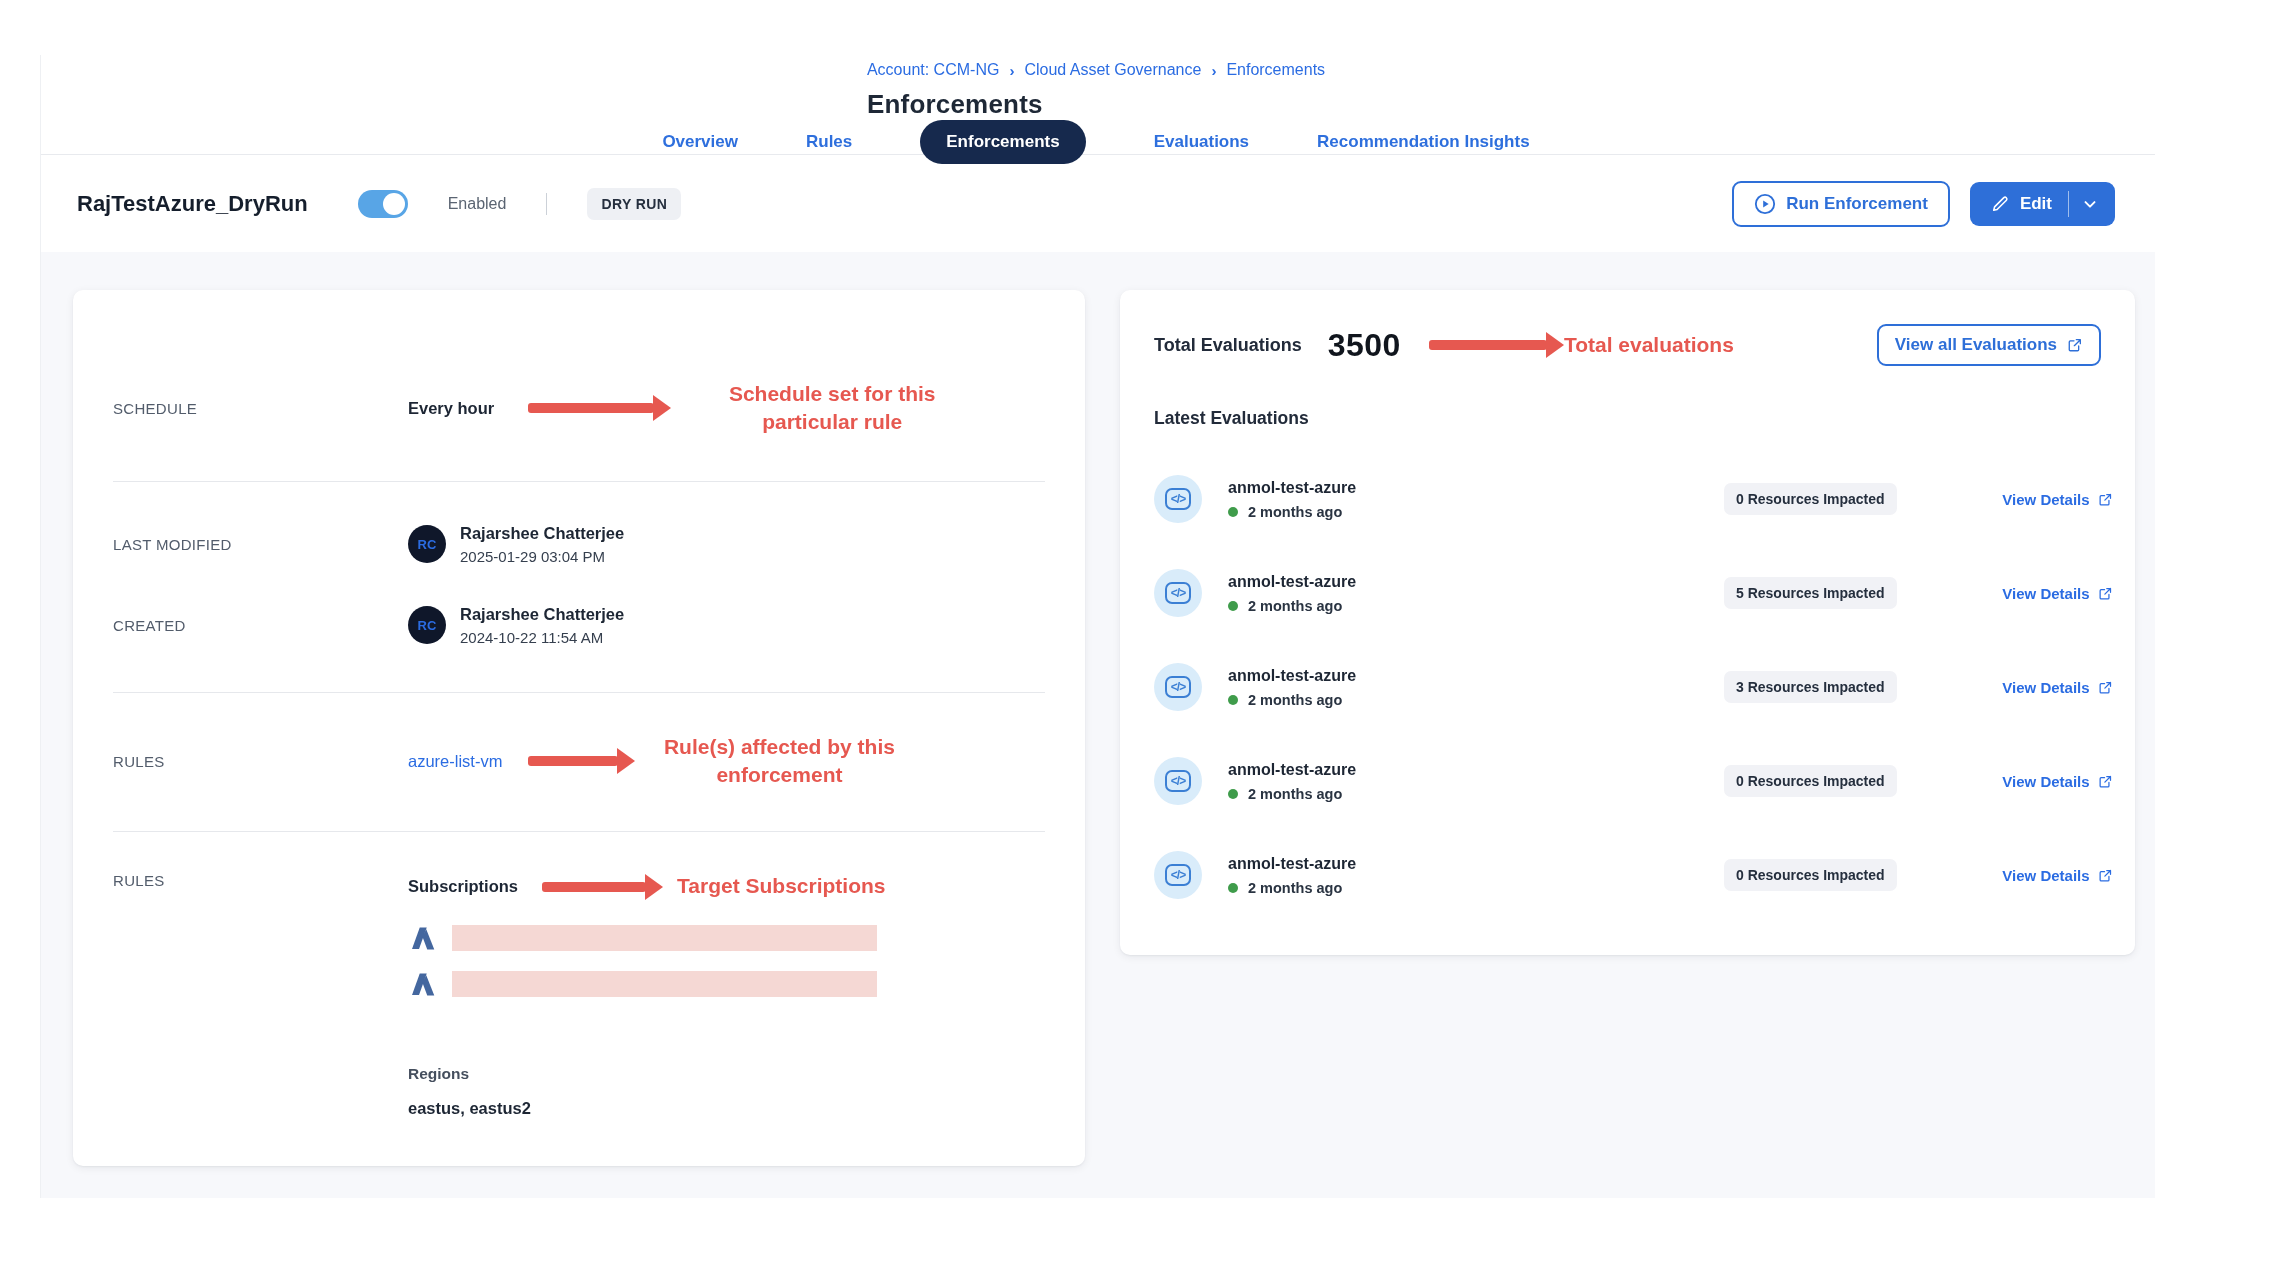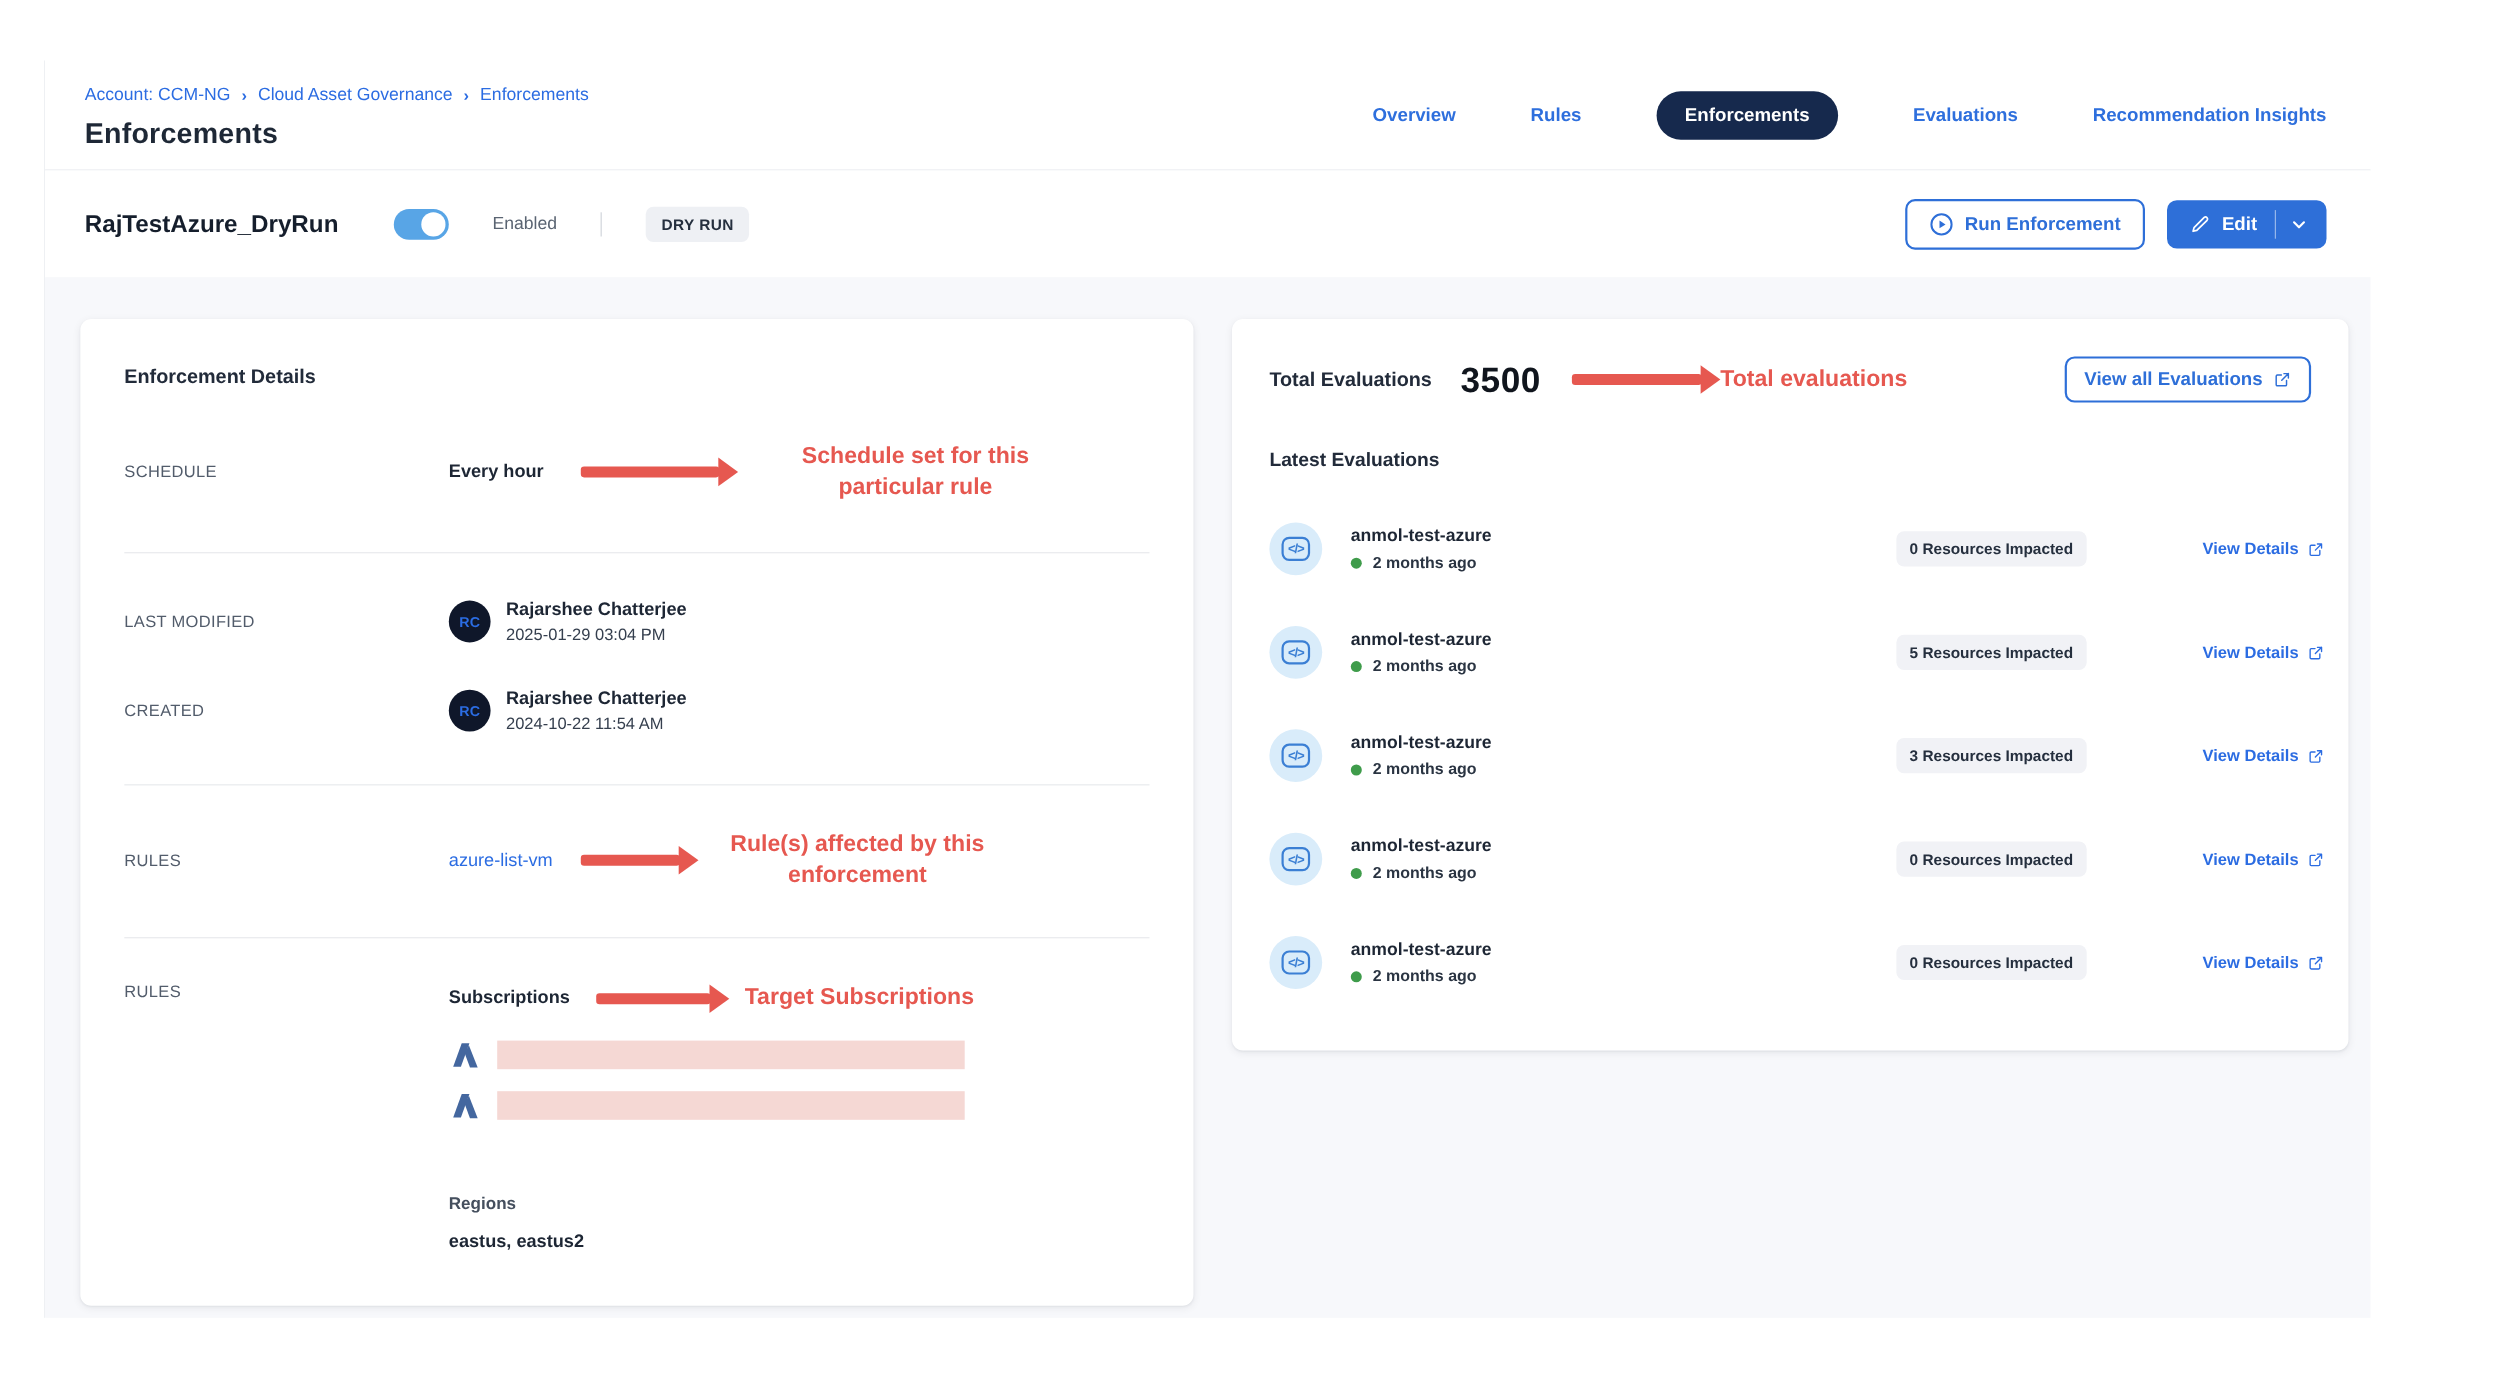--- a/index.html
+++ b/index.html
@@ -9,20 +9,21 @@
     font-family:"Liberation Sans","DejaVu Sans",sans-serif;
     color:#1d2634; overflow:hidden;
   }
   .app { margin-left:40px; margin-top:55px; width:2115px; border-left:1px solid #eef0f3; }
 
   
   .header {
     height:100px; background:#fff; border-bottom:1px solid #e8eaee;
     display:flex; align-items:center; justify-content:space-between;
     padding:0 40px 0 36px;
+    flex-direction:column;
   }
   .crumb-wrap { display:flex; flex-direction:column; gap:10px; padding-top:6px; }
   .breadcrumb { display:flex; align-items:center; gap:10px; font-size:16px; }
   .breadcrumb a { color:#2b6ce2; text-decoration:none; cursor:pointer; }
   .crumb-sep { color:#2b6ce2; font-size:15px; font-weight:700; }
   .page-title { font-size:26px; font-weight:700; color:#1e2836; letter-spacing:.2px; }
 
   .nav-tabs { display:flex; align-items:center; gap:68px; }
   .nav-tab { font-size:17px; font-weight:600; color:#2e6fdd; cursor:pointer; white-space:nowrap; }
   .nav-tab.active {
@@ -219,21 +220,20 @@
           </span>
         </div>
       </div>
     </div>
   </div>
 
   <div class="main">
     <div class="cards">
 
       <div class="card card-left">
-        <div class="card-title">Enforcement Details</div>
 
         <div class="detail-row" style="margin-top:48px;">
           <div class="detail-label">SCHEDULE</div>
           <div class="value-flex">
             <div class="detail-value-strong">Every hour</div>
             <span class="r-arrow" style="margin-left:34px;">
                 <span class="bar" style="width:126px;"></span>
                 <span class="head"></span>
               </span>
             <div class="annotation" style="width:290px; margin-left:16px;">Schedule set for this particular rule</div>

